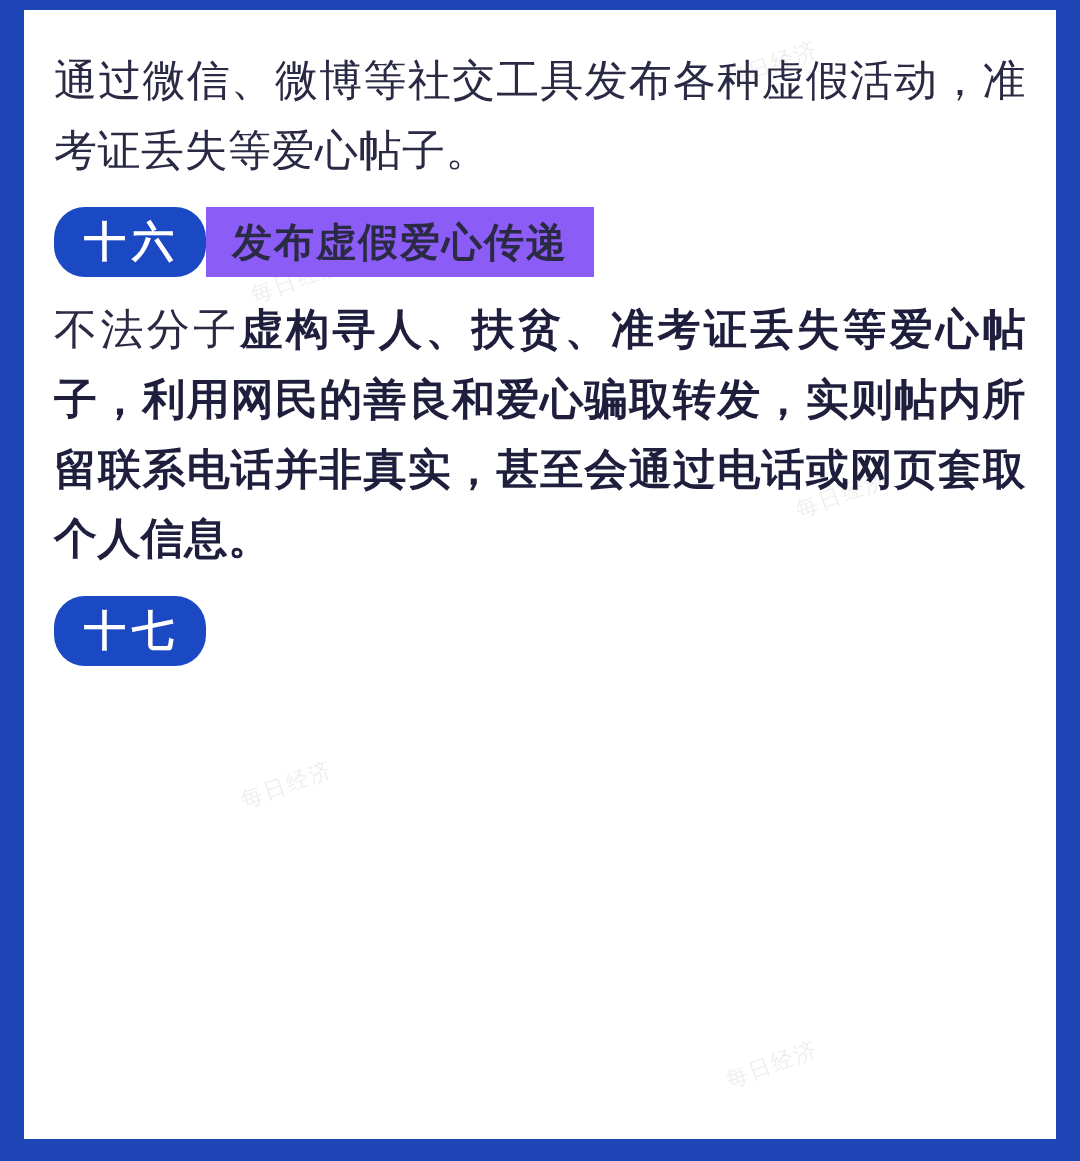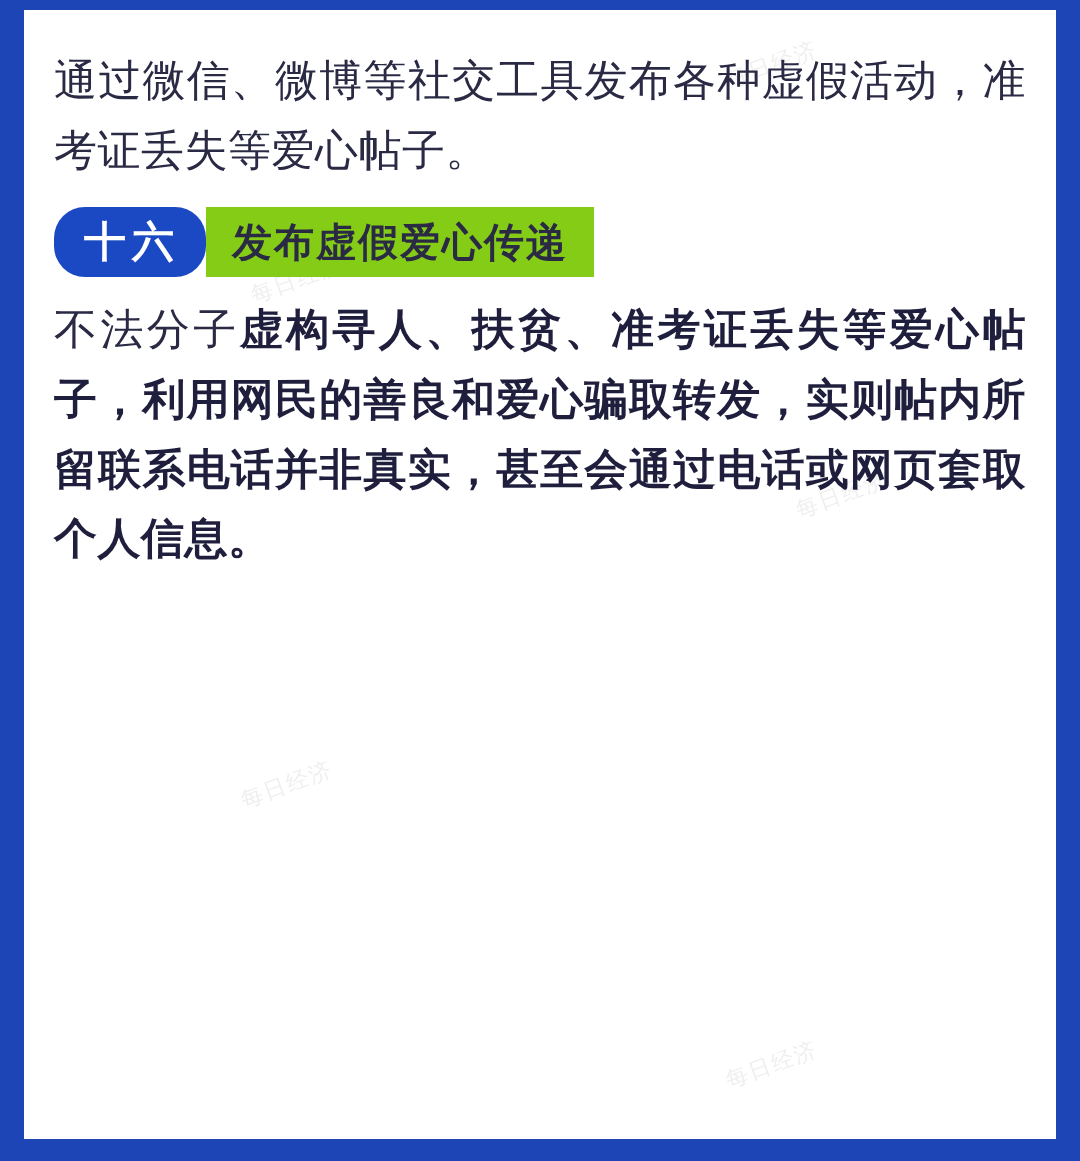--- a/index.html
+++ b/index.html
@@ -73,21 +73,21 @@
     font-size: 42px;
     font-weight: 700;
     letter-spacing: 6px;
     padding: 14px 26px 14px 30px;
     display: flex;
     align-items: center;
     line-height: 1;
     border-radius: 31px;
   }
   .heading .title {
-    background: #84cc16;
+    background: #8b5cf6;
     color: #2a2a45;
     font-size: 40px;
     font-weight: 700;
     letter-spacing: 2px;
     padding: 14px 26px;
     display: flex;
     align-items: center;
     line-height: 1;
   }
 </style>
@@ -110,17 +110,18 @@
     <div class="heading">
       <div class="num">十六</div>
       <div class="title">发布虚假爱心传递</div>
     </div>
 
     <p class="para">
       <span class="plain">不法分子</span><span>虚构寻人、扶贫、准考证丢失等爱心帖子，利用网民的善良和爱心骗取转发，实则帖内所留联系电话并非真实，甚至会通过电话或网页套取个人信息。</span>
     </p>
 
     <div class="heading">
+      <div class="num">十七</div>
     </div>
 
 
   </div>
 </div>
 
 </body></html>

